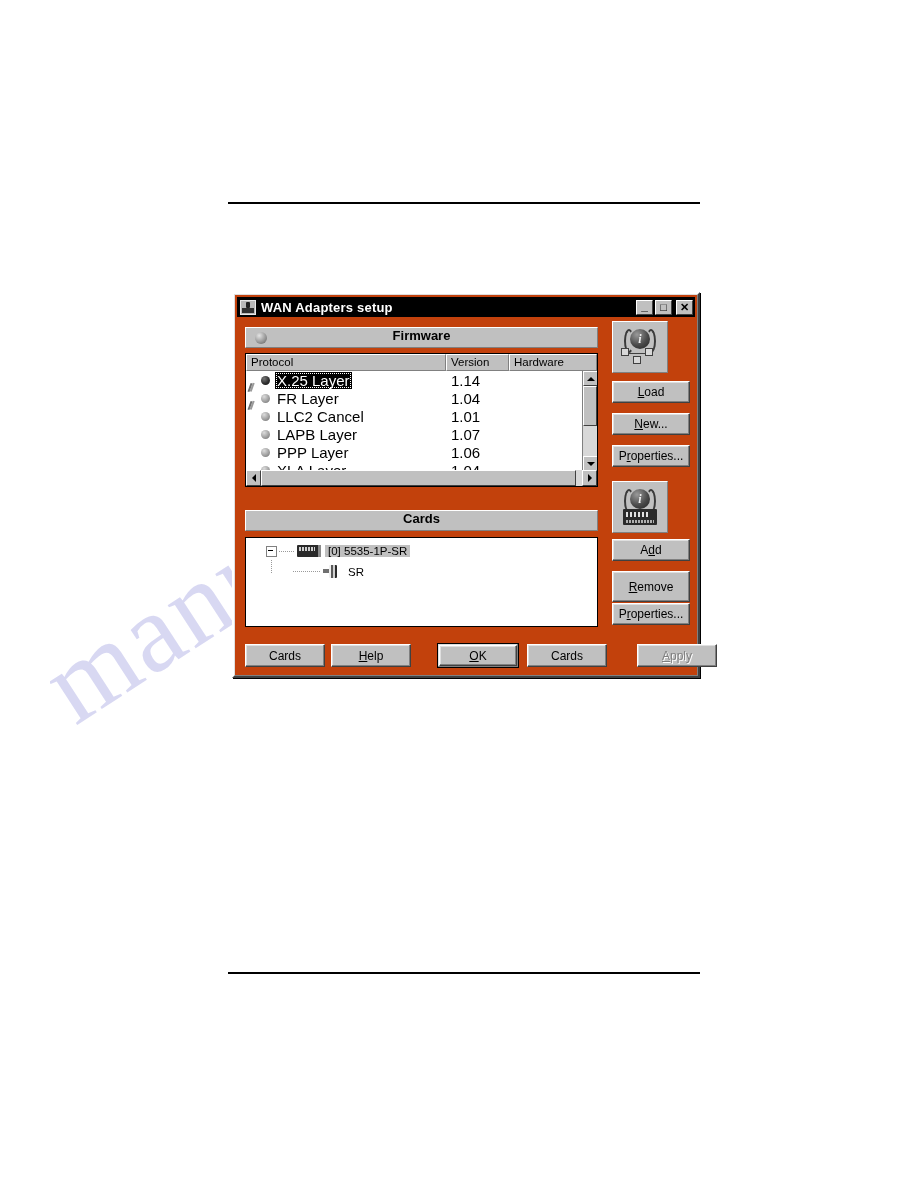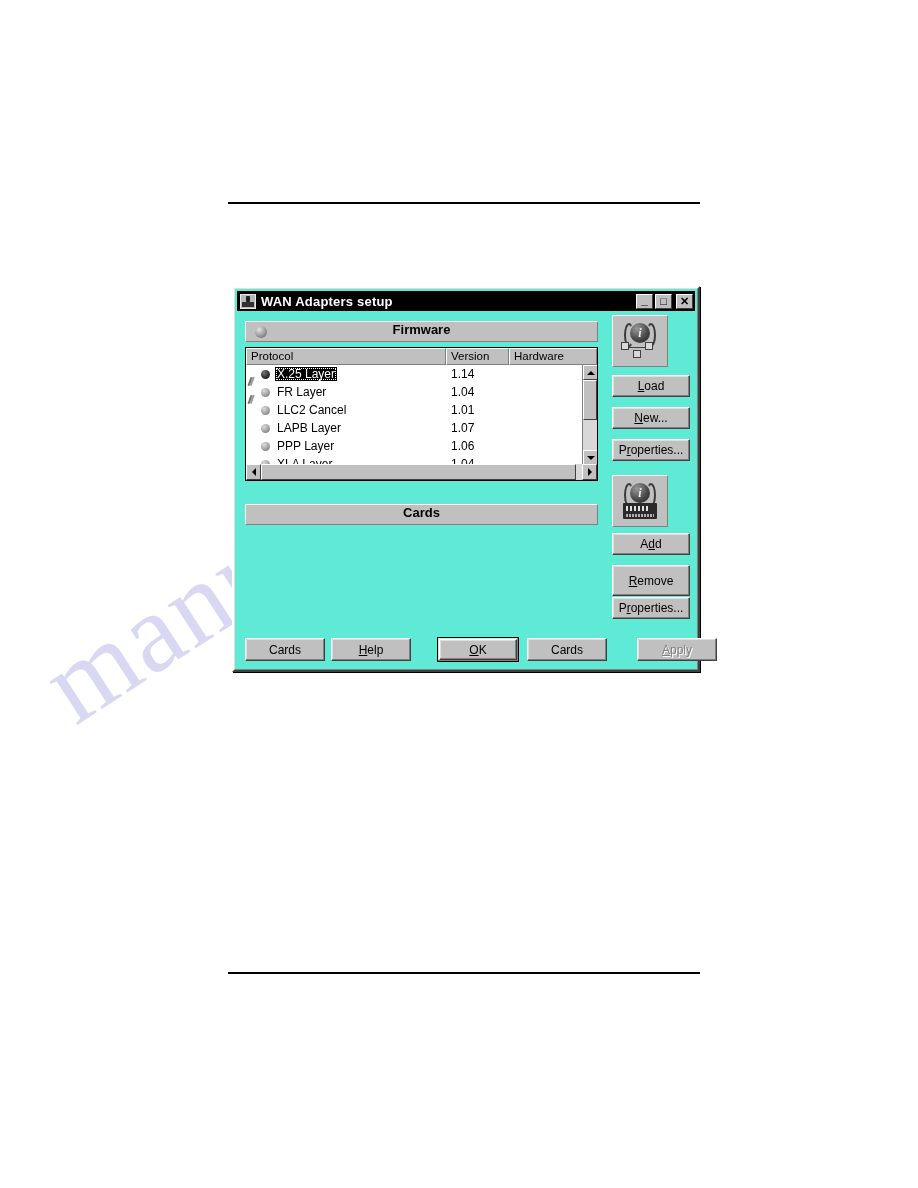--- a/index.html
+++ b/index.html
@@ -47,24 +47,24 @@
     white-space: nowrap;
     transform: rotate(-33deg);
     transform-origin: left bottom;
     letter-spacing: 2px;
   }
 
   
   .dialog {
     position: absolute;
     left: 232px;
-    top: 286px;
+    top: 292px;
     width: 468px;
     height: 386px;
-    background: #5eead4;
+    background: #c2410c;
     border-top: 2px solid #ffffff;
     border-left: 2px solid #ffffff;
     border-right: 2px solid #404040;
     border-bottom: 2px solid #404040;
     box-sizing: border-box;
     box-shadow: 1px 1px 0 #000;
   }
   .dialog-inner {
     position: absolute;
     inset: 0;
@@ -202,21 +202,21 @@
     position: absolute;
     left: 0; top: 17px; right: 15px; bottom: 0;
     background: #ffffff;
     overflow: hidden;
   }
   .row {
     height: 18px;
     display: flex;
     align-items: center;
     position: relative;
-    font-size: 12px;
+    font-size: 15px;
     color: #000;
     white-space: nowrap;
   }
   .row .keyicon {
     width: 13px;
     flex: 0 0 auto;
     text-align: center;
     font-size: 11px;
     color: #555;
     position: relative;
@@ -670,20 +670,34 @@
     <span class="cap"><u>N</u><span>ew...</span></span>
   </div>
   <div class="btn" style="left:378px; top:151px; width:78px; height:22px;">
     <span class="cap"><span>P</span><u>r</u><span>operties...</span></span>
   </div>
 
   <div class="grouphdr" style="left:11px; top:216px; width:353px;">
     <span class="lbl">Cards</span>
   </div>
 
+  <div class="treebox" style="left:11px; top:243px; width:353px; height:90px;">
+    <div class="tnode" style="left:20px; top:7px;">
+      <span class="tbox"></span>
+      <span class="dots" style="width:16px;"></span>
+      <span class="card-icon"></span>
+      <span class="tlabel sel">[0] 5535-1P-SR</span>
+    </div>
+    <span class="vline" style="left:25px; top:22px; height:14px;"></span>
+    <div class="tnode" style="left:47px; top:27px;">
+      <span class="dots" style="width:28px;"></span>
+      <span class="port-icon"></span>
+      <span class="tlabel">SR</span>
+    </div>
+  </div>
 
   <div class="iconpanel" style="left:378px; top:187px; width:56px; height:52px;">
     <div class="ic-card">
       <div class="ic-ball">i</div>
       <div class="ic-board"></div>
     </div>
   </div>
 
   <div class="btn" style="left:378px; top:245px; width:78px; height:22px;">
     <span class="cap"><span>A</span><u>d</u><span>d</span></span>

